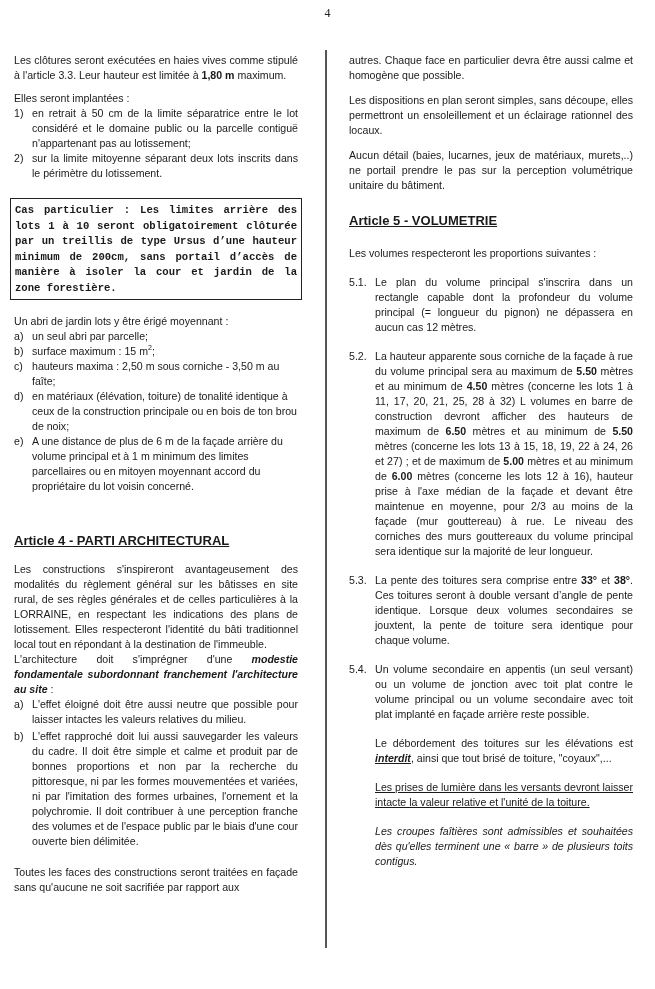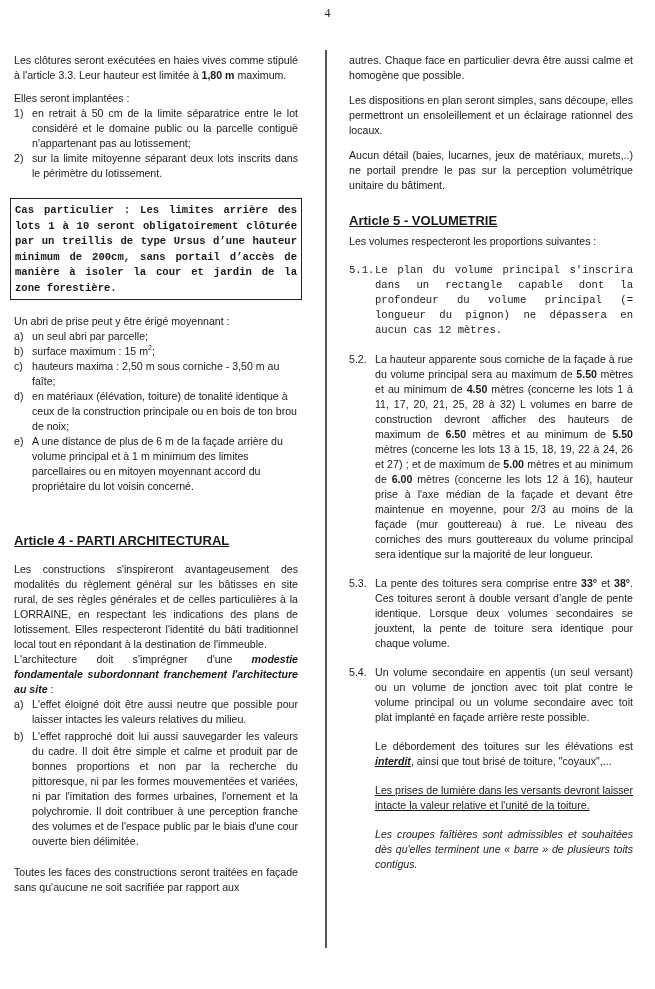--- a/index.html
+++ b/index.html
@@ -41,21 +41,21 @@
   <p class="mb8"><span>Les clôtures seront exécutées en haies vives comme stipulé à l'article 3.3. Leur hauteur est limitée à </span><b>1,80 m</b><span> maximum.</span></p>
 
   <p class="noj">Elles seront implantées :</p>
   <ol class="list">
     <li><span class="marker">1)</span><span>en retrait à 50 cm de la limite séparatrice entre le lot considéré et le domaine public ou la parcelle contiguë n'appartenant  pas au lotissement;</span></li>
     <li><span class="marker">2)</span><span>sur la limite mitoyenne séparant deux lots inscrits dans le périmètre du lotissement.</span></li>
   </ol>
 
   <div class="box" style="margin-top:17px;">Cas particulier : Les limites arrière des lots 1 à 10 seront obligatoirement clôturée par un treillis de type Ursus d’une hauteur minimum de 200cm, sans portail d’accès de manière à isoler la cour et jardin de la zone forestière.</div>
 
-  <p class="noj" style="margin-top:14px;">Un abri de prise peut y être érigé moyennant :</p>
+  <p class="noj" style="margin-top:14px;">Un abri de jardin lots y être érigé moyennant :</p>
   <ol class="list" style="text-align:left;">
     <li style="text-align:left;"><span class="marker">a)</span><span>un seul abri par parcelle;</span></li>
     <li style="text-align:left;"><span class="marker">b)</span><span>surface maximum : 15 m</span><sup>2</sup><span>;</span></li>
     <li style="text-align:left;"><span class="marker">c)</span><span>hauteurs maxima : 2,50 m sous corniche - 3,50 m au faîte;</span></li>
     <li style="text-align:left;"><span class="marker">d)</span><span>en matériaux (élévation, toiture) de tonalité identique à ceux de la construction principale ou en bois de ton brou de noix;</span></li>
     <li style="text-align:left;"><span class="marker">e)</span><span>A une distance de plus de 6 m de la façade arrière du volume principal et à 1 m minimum des limites parcellaires ou en mitoyen moyennant accord du propriétaire du lot voisin concerné.</span></li>
   </ol>
 
   <h2 style="margin-top:38px;">Article 4 - PARTI ARCHITECTURAL</h2>
 
@@ -69,24 +69,24 @@
 
   <p style="margin-top:16px;">Toutes les faces des constructions seront traitées en façade sans qu'aucune ne soit sacrifiée par rapport aux</p>
 </div>
 
 <div class="col right">
   <p class="mb10">autres. Chaque face en particulier devra être aussi calme et homogène que possible.</p>
   <p class="mb10">Les dispositions en plan seront simples, sans découpe, elles permettront un ensoleillement et un éclairage rationnel des locaux.</p>
   <p>Aucun détail (baies, lucarnes, jeux de matériaux, murets,..) ne portail prendre le pas sur la perception volumétrique unitaire du bâtiment.</p>
 
   <h2 style="margin-top:19px;">Article 5 - VOLUMETRIE</h2>
-  <p class="noj" style="margin-top:4px;">Les volumes respecteront les proportions suivantes :</p>
+  <p class="noj" style="margin-top:16px;">Les volumes respecteront les proportions suivantes :</p>
 
   <ol class="num" style="margin-top:14px;">
-    <li style="margin-bottom:14px;font-family:Liberation Mono, monospace;"><span class="marker">5.1.</span><span>Le plan du volume principal s'inscrira dans un rectangle capable dont la profondeur du volume principal (= longueur du pignon) ne dépassera en aucun cas 12 mètres.</span></li>
+    <li style="margin-bottom:14px;"><span class="marker">5.1.</span><span>Le plan du volume principal s'inscrira dans un rectangle capable dont la profondeur du volume principal (= longueur du pignon) ne dépassera en aucun cas 12 mètres.</span></li>
     <li style="margin-bottom:14px;"><span class="marker">5.2.</span><span>La hauteur apparente sous corniche de la façade à rue du volume principal sera au maximum de </span><b>5.50</b><span> mètres et au minimum de </span><b>4.50</b><span> mètres (concerne les lots 1 à 11, 17, 20, 21, 25, 28 à 32)  L volumes en barre de construction devront afficher des hauteurs de maximum de </span><b>6.50</b><span> mètres et au minimum de </span><b>5.50</b><span> mètres (concerne les lots 13 à 15, 18, 19, 22 à 24, 26 et 27) ; et de maximum de </span><b>5.00</b><span> mètres et au minimum de </span><b>6.00</b><span> mètres (concerne les lots 12 à 16), hauteur prise à l'axe médian de la façade et devant être maintenue en moyenne, pour 2/3 au moins de la façade (mur gouttereau) à rue. Le niveau des corniches des murs gouttereaux du volume principal sera identique sur la majorité  de leur longueur.</span></li>
     <li style="margin-bottom:14px;"><span class="marker">5.3.</span><span>La pente des toitures sera comprise entre </span><b>33°</b><span> et </span><b>38°</b><span>. Ces toitures seront à double versant d’angle de pente identique. Lorsque deux volumes secondaires se jouxtent, la pente de toiture sera identique pour chaque volume.</span></li>
     <li><span class="marker">5.4.</span><span>Un volume secondaire en appentis (un seul versant) ou un volume de jonction avec toit plat contre le volume principal ou un volume secondaire avec toit plat implanté en façade arrière reste possible.</span></li>
   </ol>
 
   <p class="ind" style="margin-top:14px;"><span>Le débordement des toitures sur les élévations est </span><span class="bi ul">interdit</span><span>, ainsi que tout brisé de toiture, "coyaux",...</span></p>
   <p class="ind ul" style="margin-top:14px;">Les prises de lumière dans les versants devront laisser intacte la valeur relative et l'unité de la toiture.</p>
   <p class="ind it" style="margin-top:14px;">Les croupes faîtières sont admissibles et souhaitées dès qu'elles terminent une « barre » de plusieurs toits contigus.</p>
 </div>
 

